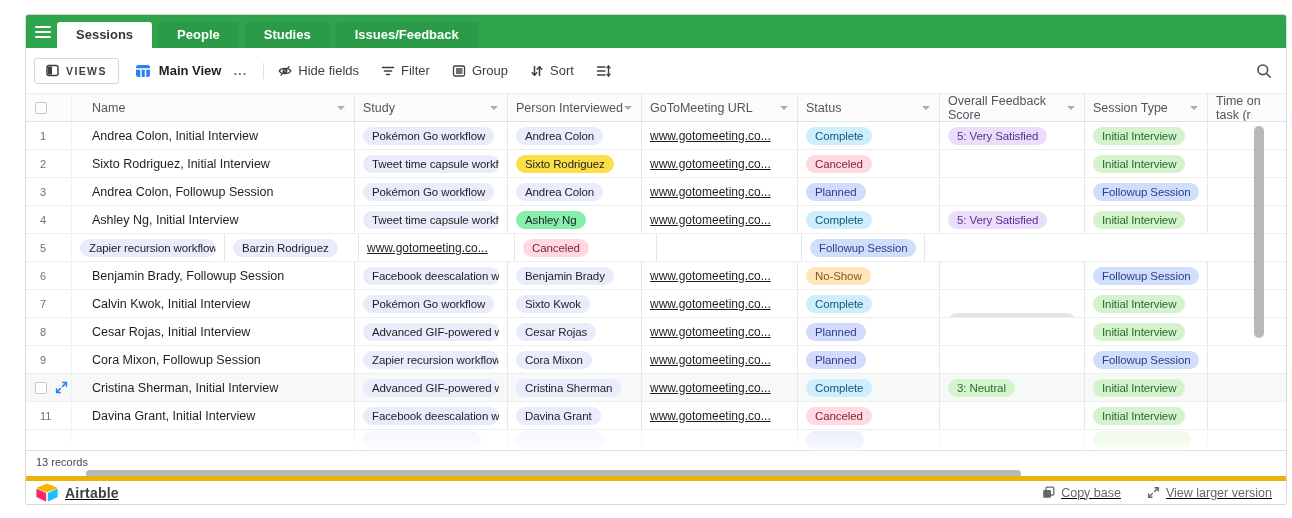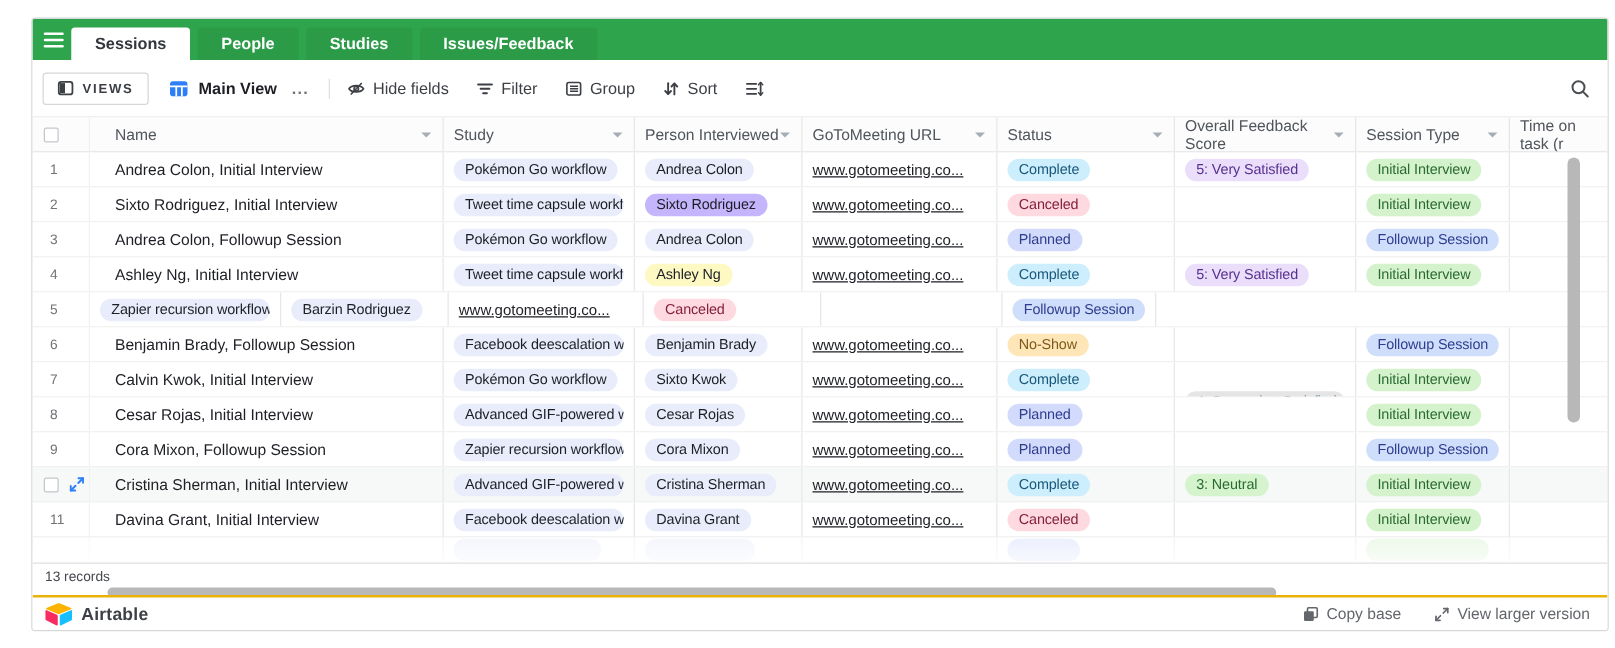--- a/index.html
+++ b/index.html
@@ -56,22 +56,22 @@
   .expand { margin-left:8px; cursor:pointer; display:flex; }
 
   .fadebar { position:absolute; left:0; right:0; top:336px; height:20px;
     background:linear-gradient(180deg, rgba(255,255,255,0.15), rgba(255,255,255,0.7)); pointer-events:none; }
 
   
   .summary { position:absolute; left:0; right:0; top:435px; height:28px; background:#fff;
     border-top:1px solid #e0e0e0; font-size:11px; color:#45484d; padding:5px 0 0 10px; }
   .hthumb { position:absolute; left:60px; top:455px; width:935px; height:8px; border-radius:4px; background:#b8b8b8; cursor:pointer; }
   .vthumb { position:absolute; left:1228px; top:111px; width:10px; height:212px; border-radius:5px; background:#b8b8b8; cursor:pointer; }
-  .footer { position:absolute; left:0; right:0; bottom:0; height:28px; background:#fff; border-top:2px solid #eab308;
-    display:flex; align-items:center; padding:0 14px 0 10px; }
+  .footer { position:absolute; left:0; right:0; bottom:0; height:28px; background:#fff; border-top:5px solid #eab308;
+    display:flex; align-items:center; padding:0 14px 0 10px;text-decoration:underline; }
   .brand { display:flex; align-items:center; gap:7px; cursor:pointer; }
   .brand .word { font-size:14px; font-weight:700; color:#3d4045; letter-spacing:.2px; }
   .flinks { margin-left:auto; display:flex; align-items:center; gap:26px; }
   .flink { display:flex; align-items:center; gap:6px; font-size:12.5px; color:#63666b; cursor:pointer; }
   svg { display:block; }
 </style>
 </head>
 <body>
 
 <div id="widget">
@@ -245,21 +245,21 @@
     <div class="c gutter">
             <span class="rownum">2</span>
           </div>
     <div class="c name">
             <span class="cellname">Sixto Rodriguez, Initial Interview</span>
           </div>
     <div class="c study">
             <span class="pill" style="background: rgb(232, 236, 251);">Tweet time capsule workflow</span>
           </div>
     <div class="c person">
-            <span class="pill" style="background: #c4b5fd;">Sixto Rodriguez</span>
+            <span class="pill" style="background: #fde047;">Sixto Rodriguez</span>
           </div>
     <div class="c gtm">
             <span class="url">www.gotomeeting.co...</span>
           </div>
     <div class="c status">
             <span class="pill" style="background: rgb(255, 217, 224); color: rgb(132, 32, 62);">Canceled</span>
           </div>
     <div class="c score"></div>
     <div class="c type">
             <span class="pill" style="background: rgb(212, 243, 204); color: rgb(43, 107, 51);">Initial Interview</span>
@@ -297,21 +297,21 @@
     <div class="c gutter">
             <span class="rownum">4</span>
           </div>
     <div class="c name">
             <span class="cellname">Ashley Ng, Initial Interview</span>
           </div>
     <div class="c study">
             <span class="pill" style="background: rgb(232, 236, 251);">Tweet time capsule workflow</span>
           </div>
     <div class="c person">
-            <span class="pill" style="background: #fef9c3;">Ashley Ng</span>
+            <span class="pill" style="background: #86efac;">Ashley Ng</span>
           </div>
     <div class="c gtm">
             <span class="url">www.gotomeeting.co...</span>
           </div>
     <div class="c status">
             <span class="pill" style="background: rgb(205, 238, 252); color: rgb(25, 88, 122);">Complete</span>
           </div>
     <div class="c score">
             <span class="pill" style="background: rgb(234, 222, 251); color: rgb(88, 48, 143);">5: Very Satisfied</span>
           </div>

